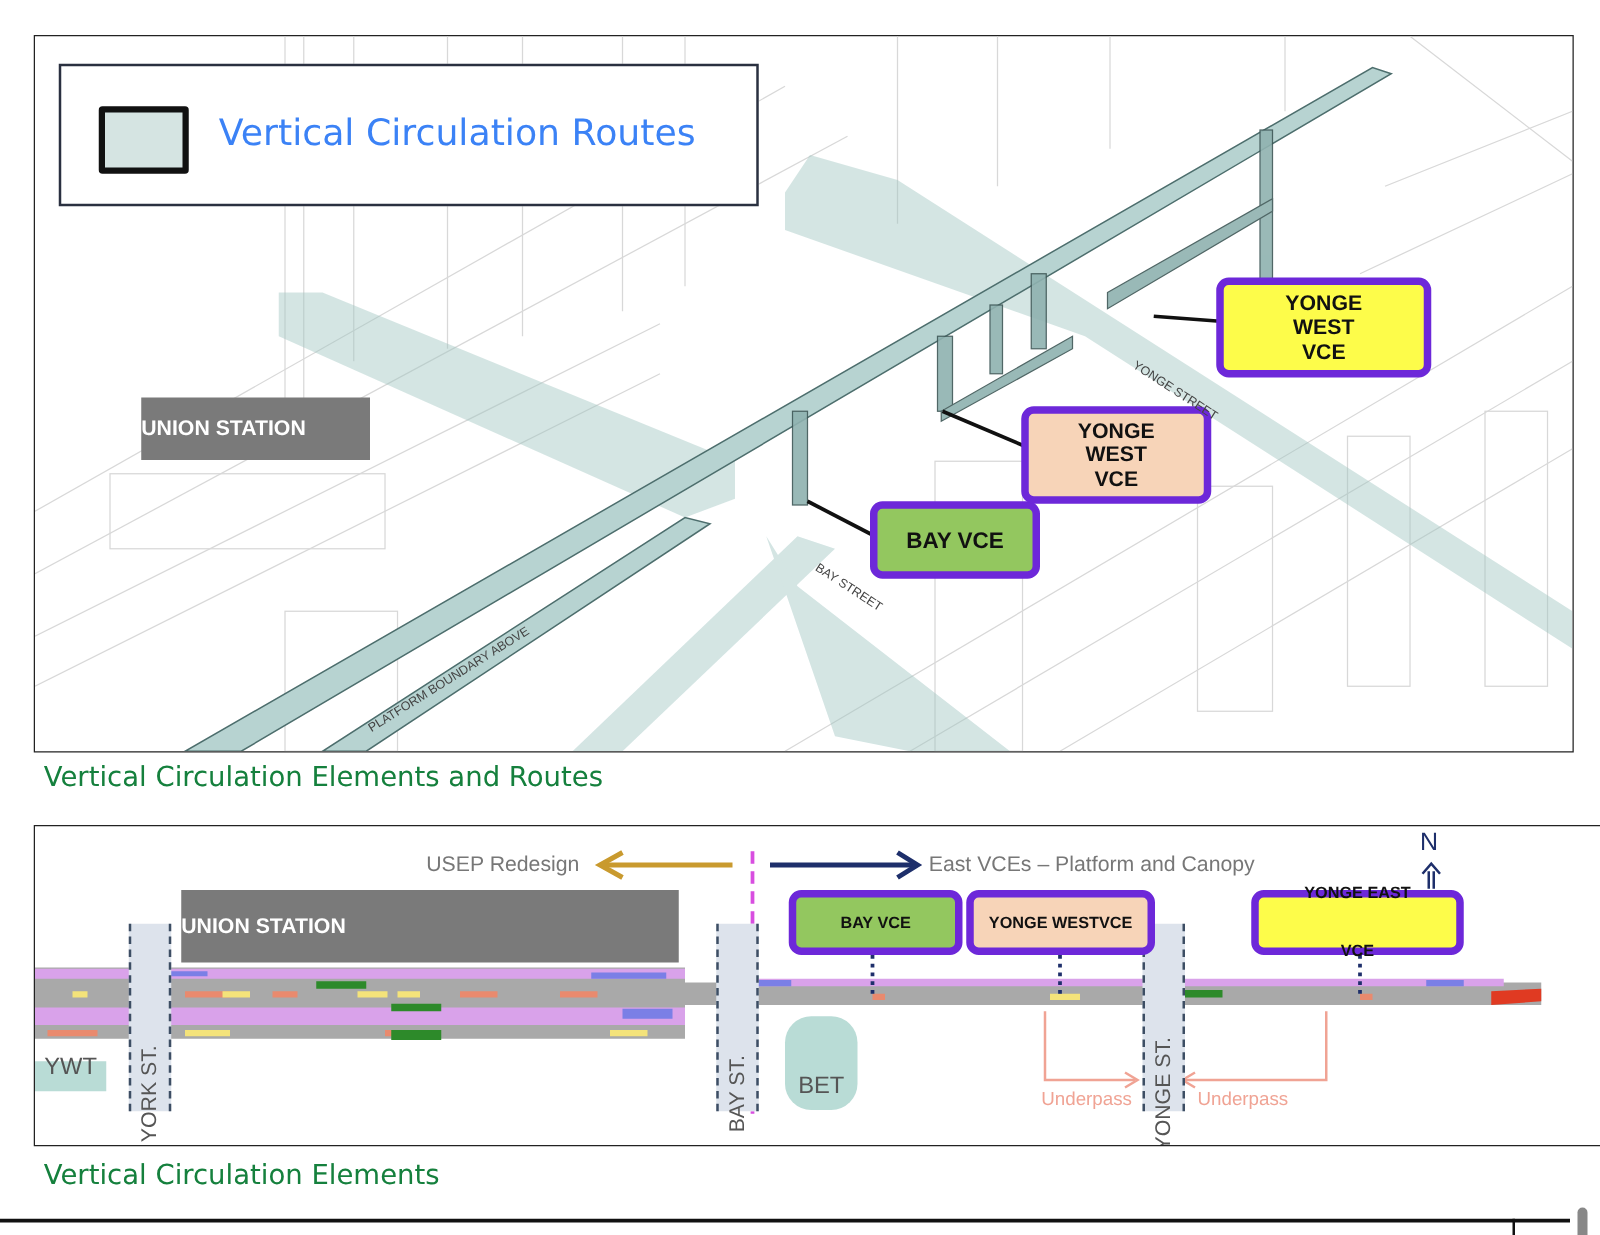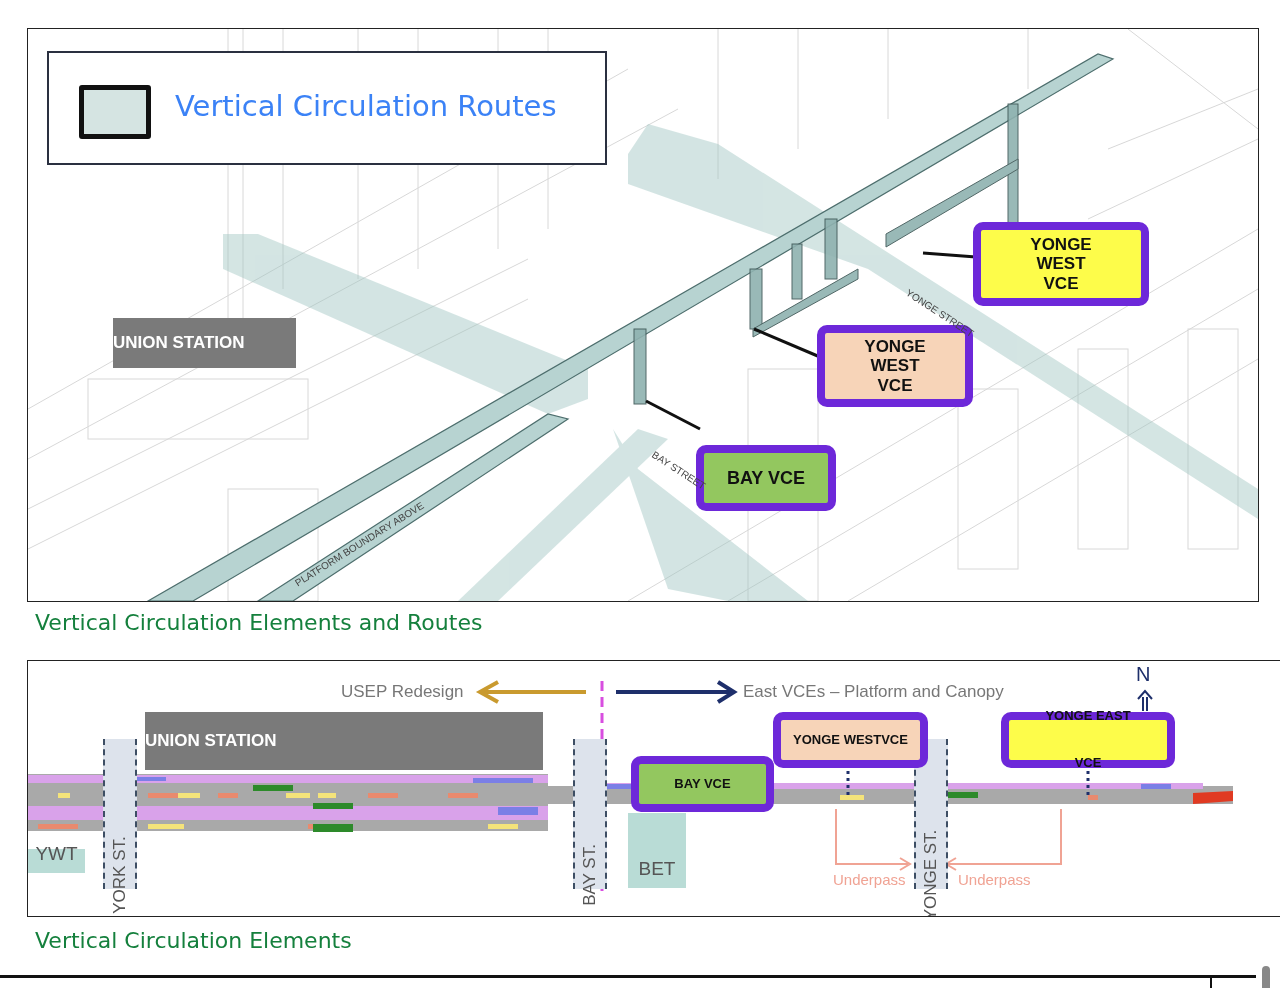--- a/index.html
+++ b/index.html
@@ -7,22 +7,22 @@
   .fig { position:absolute; border:1.5px solid #222; background:#fff; overflow:hidden; }
   #fig1 { left:27px; top:28px; width:1230px; height:572px; }
   #fig2 { left:27px; top:660px; width:1230px; height:255px;padding-left:44px; }
   .caption { position:absolute; left:35px; font-family:"DejaVu Sans", sans-serif; font-size:22px; color:#15803d; }
   #cap1 { top:610px; }
   #cap2 { top:928px; }
   .legend { position:absolute; left:19px; top:22px; width:556px; height:110px; border:2px solid #2a3040; background:#fff; }
   .legend .swatch { position:absolute; left:30px; top:32px; width:62px; height:44px; background:#d5e4e2; border:5px solid #111; border-radius:3px; }
   .legend .ltext { position:absolute; left:126px; top:36px; font-family:"DejaVu Sans", sans-serif; font-size:29px; color:#3b82f6; }
   .graylabel { position:absolute; background:#7a7a7a; color:#fff; font-weight:bold; }
-  .vce { position:absolute; border:8px solid #6d28d9; border-radius:10px; font-weight:bold; color:#111; text-align:center; display:flex; align-items:center; justify-content:center; line-height:1.12; }
-  .green { background:#93c75f;margin-top:44px; }
+  .vce { position:absolute; border:6px solid #6d28d9; border-radius:10px; font-weight:bold; color:#111; text-align:center; display:flex; align-items:center; justify-content:center; line-height:1.12; }
+  .green { background:#93c75f; }
   .peach { background:#f7d4b8; }
   .yellow { background:#fdfc4a; }
   .street { position:absolute; font-size:10px; color:#444; transform-origin:left top; white-space:nowrap; }
   .anno { position:absolute; font-size:17px; color:#777; white-space:nowrap; }
   .stlabel { position:absolute; width:30px; background:#dde3ec; border-left:2.5px dashed #3d4e64; border-right:2.5px dashed #3d4e64; }
   .stlabel span { position:absolute; left:50%; bottom:4px; transform:translateX(-50%) rotate(-90deg); transform-origin:center; font-size:17px; color:#555; white-space:nowrap; }
   .tealbox { position:absolute; background:#b9dcd6; color:#555; font-size:19px; display:flex; align-items:flex-end; justify-content:center; padding-bottom:8px; box-sizing:border-box; }
   .underpass { position:absolute; color:#f0a394; font-size:15px; }
   .scroll-thumb { position:absolute; left:1262px; top:966px; width:8px; height:30px; background:#888; border-radius:4px; }
   .bottom-rule { position:absolute; left:0; top:975px; width:1256px; height:3px; background:#111; }
@@ -199,21 +199,21 @@
     <span>YORK ST.</span>
   </div>
   <div class="stlabel" style="left:545px;top:78px;height:150px;">
     <span>BAY ST.</span>
   </div>
   <div class="stlabel" style="left:886px;top:78px;height:150px;">
     <span>YONGE ST.</span>
   </div>
 
   <div class="tealbox" style="left:0;top:188px;width:57px;height:24px;">YWT</div>
-  <div class="tealbox" style="left:600px;top:152px;width:58px;height:75px;">BET</div>
+  <div class="tealbox" style="left:600px;top:152px;width:58px;height:75px;border-radius:21px;">BET</div>
 
   <div class="vce green" style="left:603px;top:51px;width:127px;height:40px;font-size:13px;">
     <span>BAY VCE</span>
   </div>
   <div class="vce peach" style="left:745px;top:51px;width:139px;height:40px;font-size:13px;flex-direction:row;">
     <span>YONGE WEST</span>
     <span>VCE</span>
   </div>
   <div class="vce yellow" style="left:973px;top:51px;width:158px;height:40px;font-size:13px;flex-direction:column;gap:32px;">
     <span>YONGE EAST</span>

